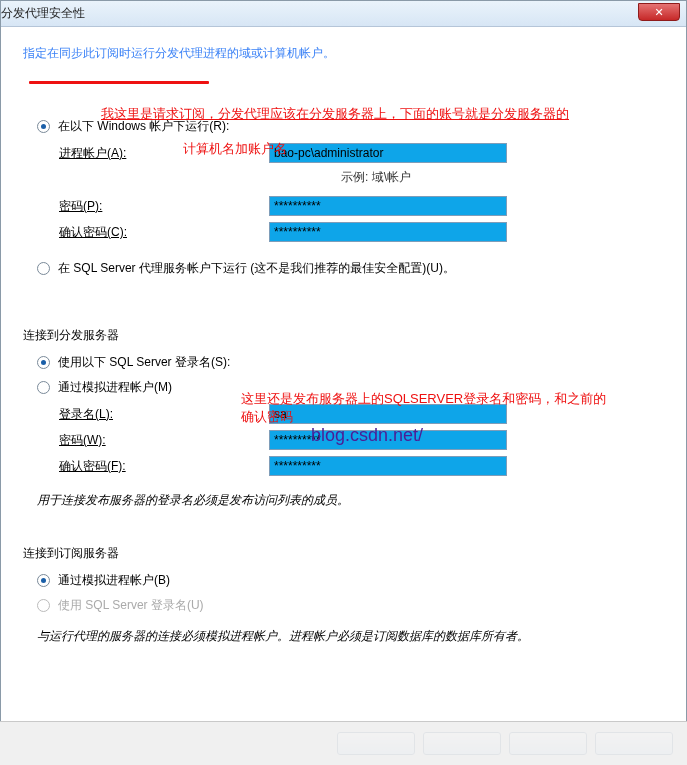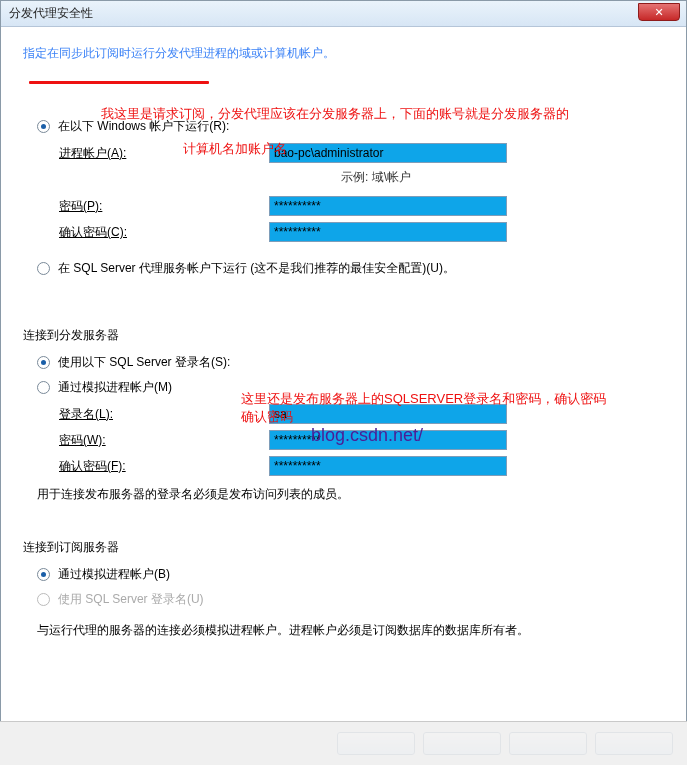--- a/index.html
+++ b/index.html
@@ -17,21 +17,21 @@
       width: 100%;
       height: 100%;
       border: 1px solid #8a9aa8;
     }
     .titlebar {
       height: 26px;
       background: linear-gradient(to bottom, #eaf3fb, #d7e6f5);
       border-bottom: 1px solid #b5c5d8;
       display: flex;
       align-items: center;
-      padding: 0 0 0 8px;
+      padding: 0 0 0 0;
       position: relative;
     }
     .titlebar-title { font-size: 12px; color: #222; }
     .close-btn {
       position: absolute; right: 6px; top: 2px;
       width: 42px; height: 18px;
       background: linear-gradient(to bottom, #e57373, #c62828);
       border: 1px solid #8e1b1b;
       border-radius: 0 0 4px 4px;
       color: #fff; text-align: center; line-height: 16px;
@@ -45,21 +45,21 @@
     }
     .intro { color: #3b82f6; margin-bottom: 2px; }
     .underline-red {
       position: absolute;
       left: 28px; top: 54px;
       width: 180px; height: 3px;
       background: #e11;
       border-radius: 1px;
     }
     .annot { color: #e11; font-size: 13px; position: absolute; }
-    .annot1 { left: 100px; top: 78px; }
+    .annot1 { left: 100px; top: 78px; text-decoration: underline; }
     .annot2 { left: 182px; top: 113px; }
     .annot3 { left: 240px; top: 363px; line-height: 18px; }
     .watermark {
       position: absolute; left: 310px; top: 398px;
       color: #4c1d95; font-size: 18px; 
       pointer-events: none;
     }
     .section-title { margin: 24px 0 10px 0; }
     .radio-row {
       display: flex; align-items: center;
@@ -95,21 +95,22 @@
       padding: 1px 4px;
       font-family: Tahoma, sans-serif;
       font-size: 12px;
       background: #0ea5e9;
     }
     .example-text {
       margin-left: 282px; margin-top: 4px; margin-bottom: 10px;
       color: #333;
     }
     .note-text {
-      margin: 10px 0 0 14px;
+      margin: 16px 0 0 14px;
+      font-style: italic;
     }
     .bottom-bar {
       position: absolute; bottom: 0; left: 0; right: 0;
       height: 44px;
       border-top: 1px solid #c9c9c9;
       background: #f0f0f0;
       display: flex; justify-content: flex-end; align-items: center;
       padding-right: 14px; gap: 8px;
     }
     .dlg-btn {
@@ -147,21 +148,21 @@
     <div class="close-btn">✕</div>
   </div>
 
   <div class="content">
     <div class="intro">指定在同步此订阅时运行分发代理进程的域或计算机帐户。</div>
     <div class="underline-red"></div>
 
     <div class="annot annot1">我这里是请求订阅，分发代理应该在分发服务器上，下面的账号就是分发服务器的</div>
     <div class="annot annot2">计算机名加账户名</div>
     <div class="annot annot3">
-      <span>这里还是发布服务器上的SQLSERVER登录名和密码，确认密码</span><br>
+      <span>这里还是发布服务器上的SQLSERVER登录名和密码，和之前的</span><br>
       <span>确认密码</span>
     </div>
     <div class="watermark">blog.csdn.net/</div>
 
     <div style="height:46px"></div>
     <div class="radio-row indent0">
       <span class="radio selected"></span>
       <span class="radio-label">在以下 Windows 帐户下运行(R):</span>
     </div>
     <div class="field-grid">

